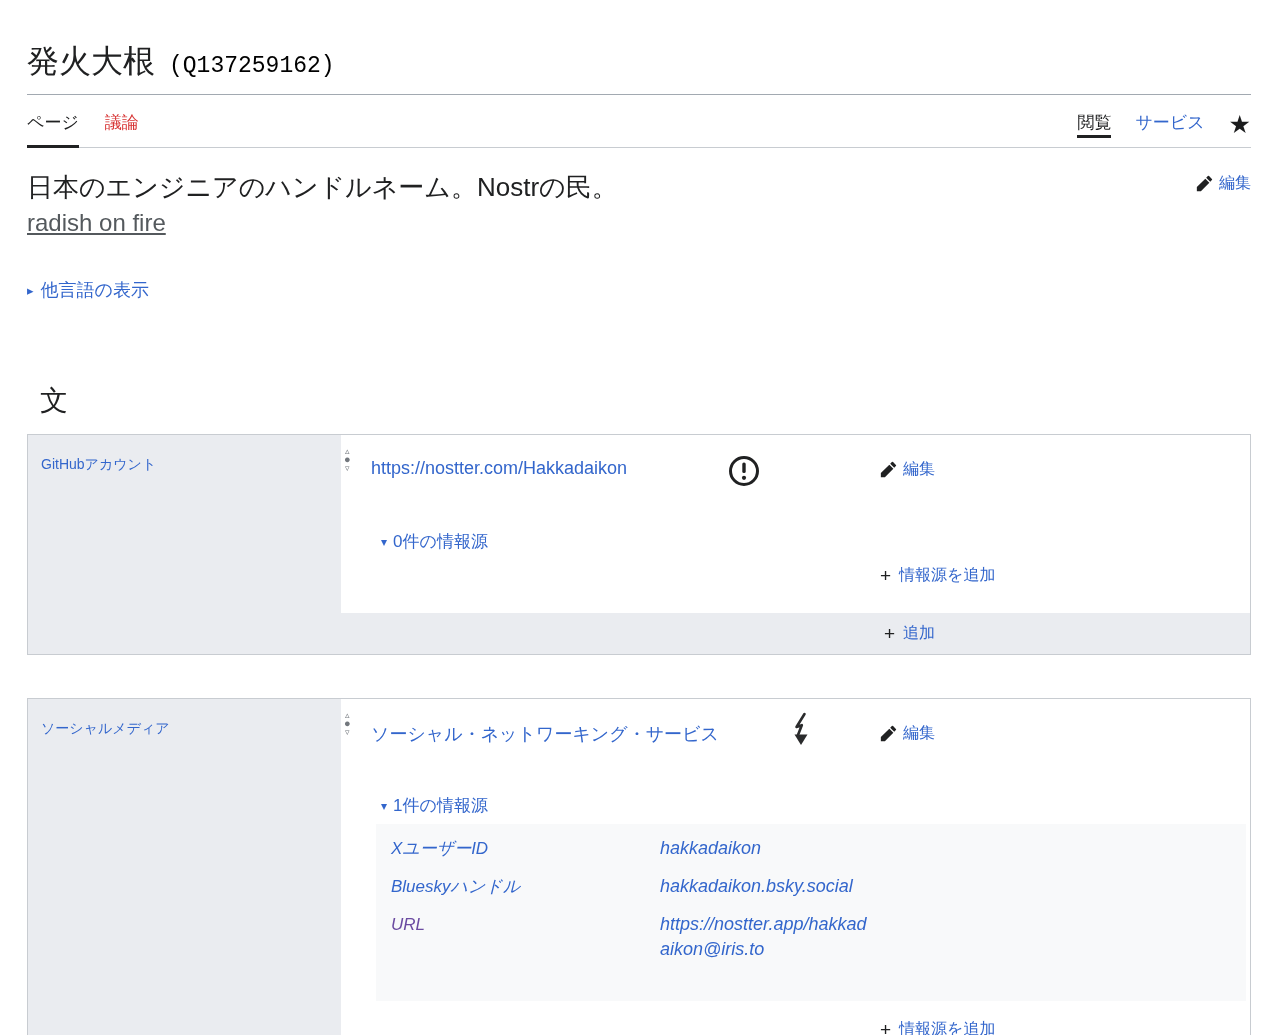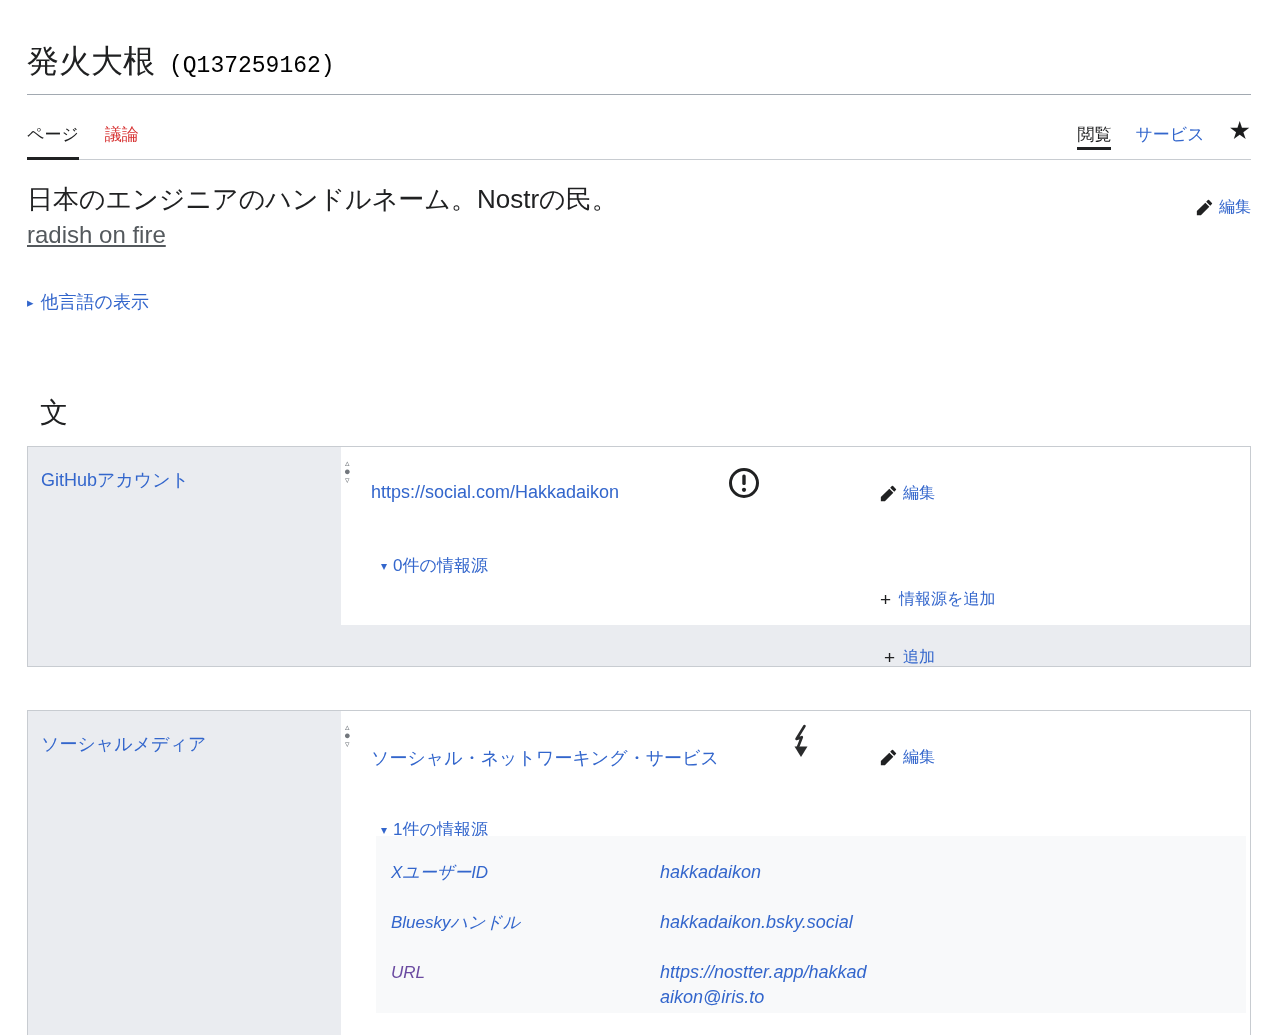--- a/index.html
+++ b/index.html
@@ -2,21 +2,21 @@
 <html lang="ja"><head>
 <meta charset="utf-8">
 <style>
   * { box-sizing: border-box; margin: 0; padding: 0; }
   html, body { background: #fff; }
   body {
     width: 1280px; height: 1035px; overflow: hidden;
     font-family: "Liberation Sans", "DejaVu Sans", sans-serif;
     color: #202122;
   }
-  a { text-decoration: none; cursor: pointer; margin-top: 12px; }
+  a { text-decoration: none; cursor: pointer; }
   .content { padding: 0 29px 0 27px; }
 
   
   .title-row { padding-top: 20px; padding-bottom: 10px; border-bottom: 1px solid #a2a9b1;
                display: flex; align-items: baseline; gap: 14px; font-family: Liberation Mono, monospace; }
   .page-title { font-size: 32px; font-weight: 400; color: #202122; }
   .entity-id { font-size: 23px; color: #000000; font-weight: 400; margin-top: 33px; }
 
   .tabs-row { display: flex; justify-content: space-between; align-items: flex-end;
               border-bottom: 1px solid #c8ccd1; padding-top: 16px; }
@@ -43,21 +43,21 @@
   .other-langs { margin-top: 38px; font-size: 18px; color: #3366cc;
                  display: inline-flex; align-items: center; gap: 7px; }
   .collapse-tri { font-size: 13px; color: #3366cc; }
 
   
   .section-heading { margin: 80px 0 14px 13px; font-size: 28px; font-weight: 400; color: #202122; }
 
   .stmt-group { background: #eaecf0; border: 1px solid #c8ccd1; position: relative; }
   .stmt-group + .stmt-group { margin-top: 43px; }
   .group-flex { display: flex; }
-  .prop-col { width: 313px; flex: none; padding: 21px 16px 0 13px; font-size: 18px; }
+  .prop-col { width: 313px; flex: none; padding: 21px 16px 0 13px; font-size: 14px; }
   .prop-col a { color: #3366cc; }
   .stmt-main { flex: 1; background: #fff; position: relative; }
   .stmt-main-1 { height: 178px; }
   .stmt-main-2 { height: 367px; }
 
   .rank-selector { position: absolute; left: 3px; top: 12px; display: flex;
                    flex-direction: column; align-items: center; color: #72777d; }
   .rank-selector .tri { font-size: 9px; line-height: 8px; }
   .rank-selector .dot { font-size: 11px; line-height: 9px; }
 
@@ -142,21 +142,21 @@
     <div class="group-flex">
       <div class="prop-col">
         <a>GitHubアカウント</a>
       </div>
       <div class="stmt-main stmt-main-1">
         <span class="rank-selector">
           <span class="tri">▵</span>
           <span class="dot">●</span>
           <span class="tri">▿</span>
         </span>
-        <a class="main-value">https://social.com/Hakkadaikon</a>
+        <a class="main-value">https://nostter.com/Hakkadaikon</a>
         <span class="warning-icon">
           <svg width="34" height="34" viewBox="0 0 34 34">
             <circle cx="17" cy="17" r="13.5" fill="none" stroke="#202122" stroke-width="3"></circle>
             <rect x="15.3" y="8.5" width="3.4" height="10.5" rx="1.6" fill="#202122"></rect>
             <circle cx="17" cy="23.8" r="2.1" fill="#202122"></circle>
           </svg>
         </span>
         <a class="edit-link stmt-edit">
           <span>
             <svg width="17" height="17" viewBox="0 0 20 20">

